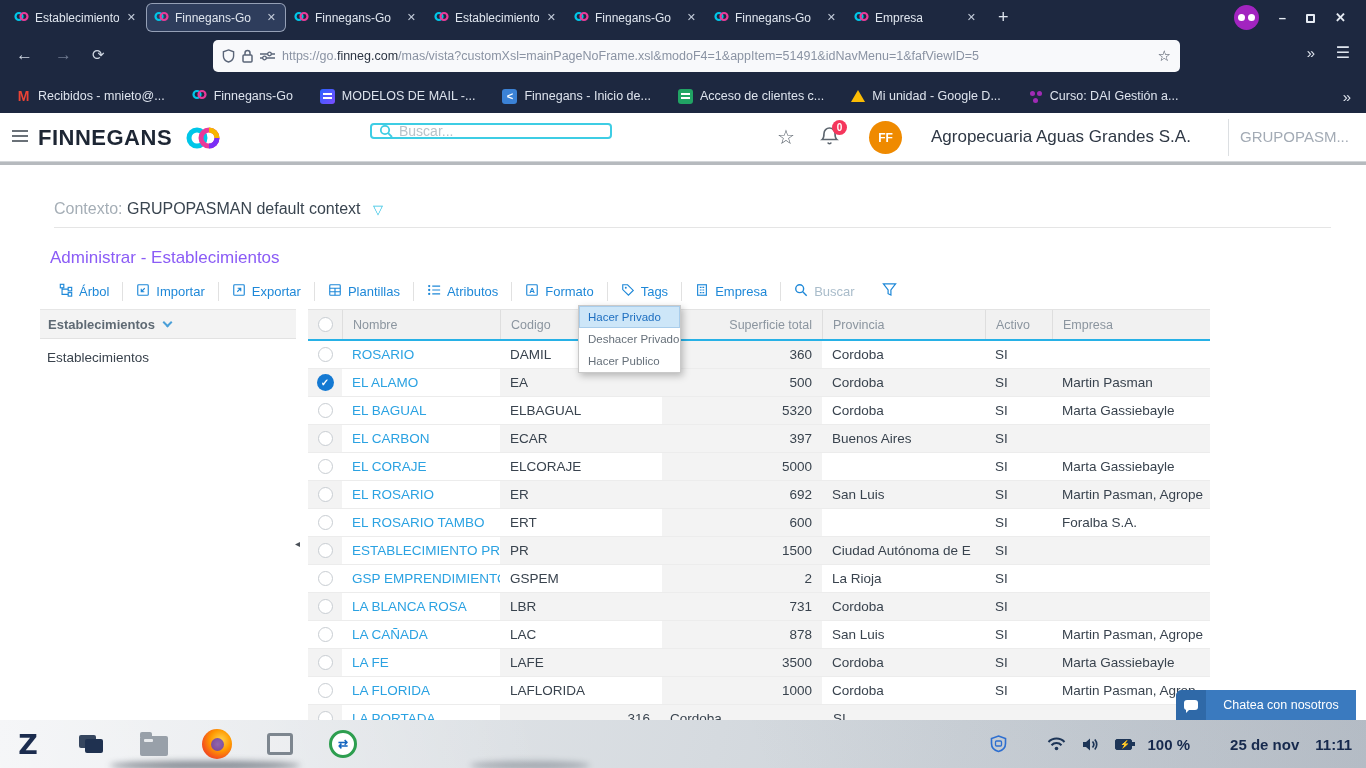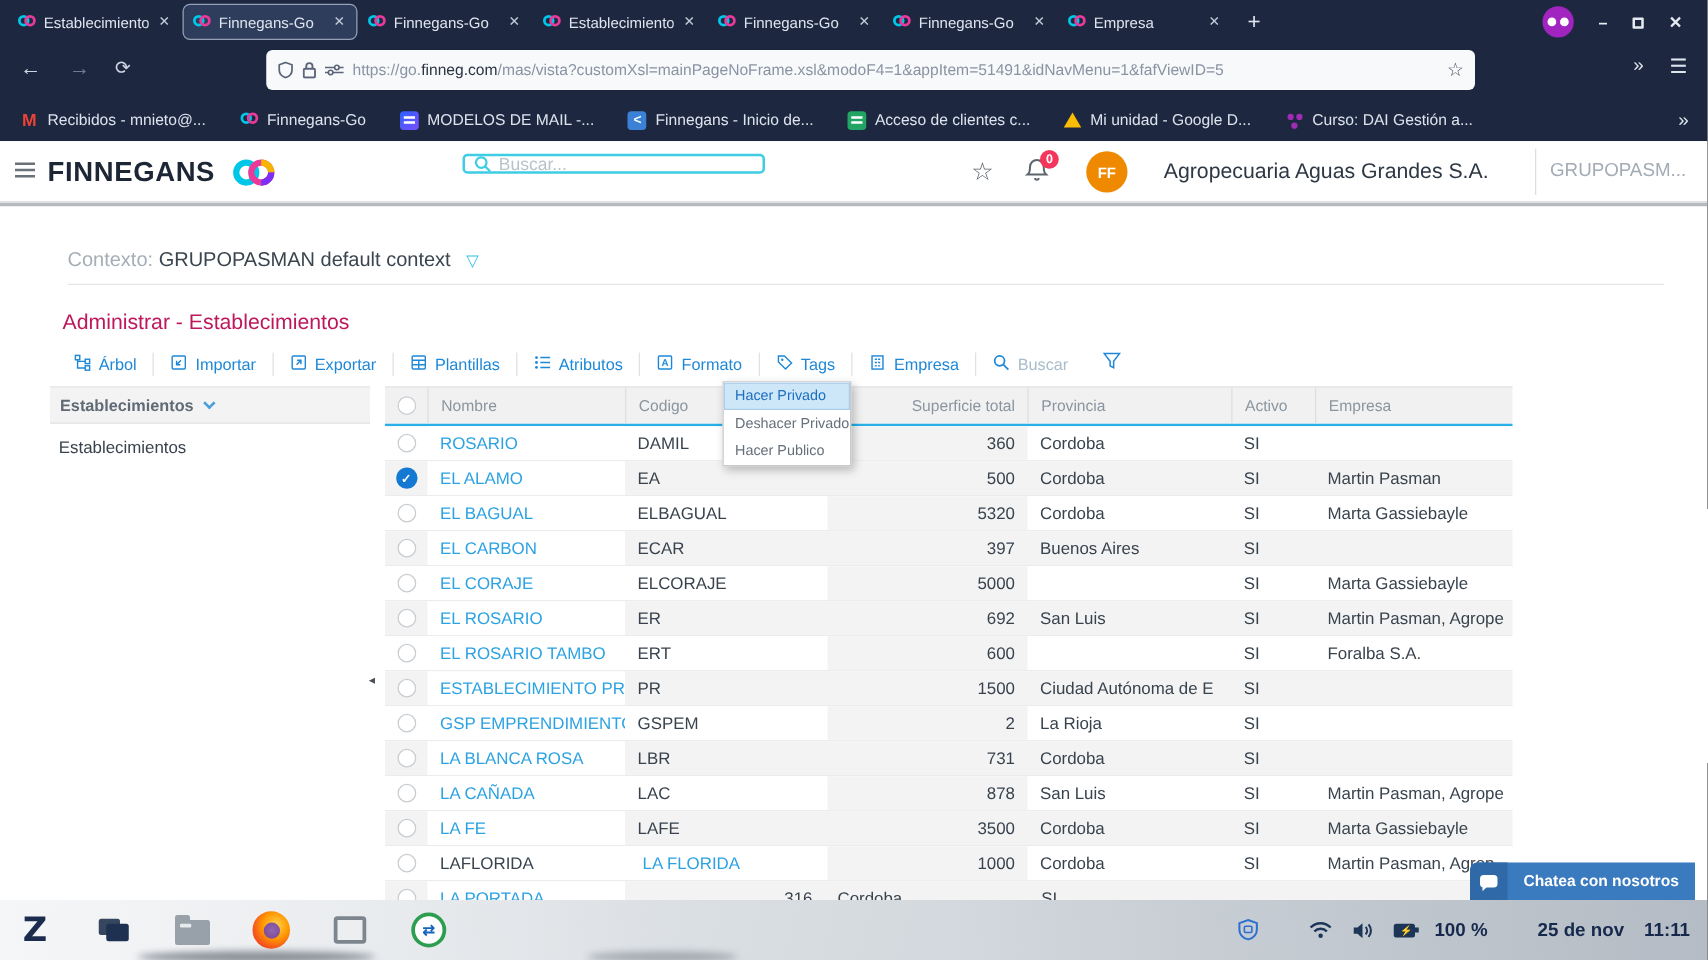--- a/index.html
+++ b/index.html
@@ -62,21 +62,21 @@
   .badge { position:absolute; left:832px; top:7px; min-width:15px; height:15px; border-radius:8px; background:#f5365c; color:#fff; font-size:10px; font-weight:700; display:flex; align-items:center; justify-content:center; padding:0 3px; }
   .avatar { position:absolute; left:869px; top:8px; width:33px; height:33px; border-radius:50%; background:#ef8a00; color:#fff; font-size:12px; font-weight:700; display:flex; align-items:center; justify-content:center; }
   .company { position:absolute; left:931px; top:14px; font-size:17px; color:#2e3744; }
   .hdr-divider { position:absolute; left:1228px; top:6px; width:1px; height:37px; background:#dcdfe2; }
   .workspace { position:absolute; left:1240px; top:15px; font-size:15px; color:#a3abb5; width:120px; white-space:nowrap; overflow:hidden; }
 
   .context-row { position:absolute; left:54px; top:87px; font-size:16px; color:#3a4550; }
   .context-row .lbl { color:#a5aeb6; }
   .ctx-tri { color:#2fc1e3; font-size:13px; margin-left:8px; }
   .rule { position:absolute; left:54px; top:114px; width:1277px; border-top:1px solid #e5e5e5; }
-  .page-title { position:absolute; left:50px; top:135px; font-size:17px; color:#be185d; }
+  .page-title { position:absolute; left:50px; top:135px; font-size:17px; color:#8b5cf6; }
 
   .toolbar { position:absolute; left:46px; top:166px; display:flex; align-items:center; height:24px; }
   .titem { display:flex; align-items:center; gap:6px; padding:0 13px; font-size:13px; color:#1e88d8; white-space:nowrap; }
   .titem.muted .tlabel { color:#a9bcca; }
   .tsep { width:1px; height:19px; background:#e1e1e1; }
   .funnel { padding:0 14px; }
 
   .sidebar { position:absolute; left:40px; top:196px; width:256px; }
   .side-head { height:30px; background:#f3f3f3; border-top:1px solid #e6e6e6; border-bottom:1px solid #e2e2e2; display:flex; align-items:center; gap:9px; padding:0 8px; font-size:13px; font-weight:700; color:#5f6a74; }
   .chev { width:7px; height:7px; border-right:2px solid #4a9fd8; border-bottom:2px solid #4a9fd8; transform:rotate(45deg); margin-top:-4px; }
@@ -103,21 +103,21 @@
   .radio.checked { width:17px; height:17px; border:none; background:#1479d2; color:#fff; font-size:10px; font-weight:700; display:flex; align-items:center; justify-content:center; }
 
   .ctxmenu { position:absolute; left:578px; top:192px; width:103px; background:#fff; border:1px solid #c9c9c9; box-shadow:2px 3px 7px rgba(0,0,0,.25); z-index:30; }
   .mi { padding:5px 9px; font-size:11.5px; color:#66707a; white-space:nowrap; }
   .mi.sel { background:#cde6f8; color:#1e6fc0; box-shadow:inset 0 0 0 1px #a9cdeb; }
 
   .chat { position:absolute; left:1176px; top:577px; width:180px; height:30px; background:#3a7abf; border-radius:6px 0 0 0; display:flex; z-index:40; }
   .chat-ic-box { width:30px; height:30px; background:#2f69a8; border-radius:6px 0 0 0; display:flex; align-items:center; justify-content:center; }
   .bubble { width:14px; height:10px; background:#fff; border-radius:3px; position:relative; }
   .bubble::after { content:""; position:absolute; left:2px; bottom:-3px; border-left:4px solid #fff; border-bottom:4px solid transparent; }
-  .chat-label { flex:1; display:flex; align-items:center; justify-content:center; color:#fff; font-size:12.5px; font-weight:700; }
+  .chat-label { flex:1; display:flex; align-items:center; justify-content:center; color:#fff; font-size:12.5px; font-weight:400; }
 
   
   .desktop { position:absolute; left:0; top:720px; width:1366px; height:48px; background:linear-gradient(105deg,#eceef1 0%,#dde1e5 35%,#cdd3d9 70%,#c3cad2 100%); }
   .desktop::before { content:""; position:absolute; inset:0; background:linear-gradient(250deg, rgba(110,120,135,.18) 0%, rgba(110,120,135,0) 45%), linear-gradient(75deg, rgba(255,255,255,.5) 0%, rgba(255,255,255,0) 40%); }
   .dark-patch { position:absolute; bottom:-2px; height:9px; background:rgba(35,45,60,.5); filter:blur(3px); border-radius:50%; }
   .dp1 { left:110px; width:190px; } .dp2 { left:470px; width:120px; opacity:.6; }
   .dock { position:absolute; left:12px; top:0; height:48px; display:flex; align-items:center; gap:31px; }
   .dock-ic { width:32px; height:32px; display:flex; align-items:center; justify-content:center; }
   .zorin-z { font-size:27px; font-weight:700; color:#1b2c4e; font-family:"DejaVu Sans", sans-serif; }
   .winsw { position:relative; width:24px; height:18px; }
@@ -577,24 +577,24 @@
             <div class="td c-codigo">LAFE</div>
             <div class="td c-sup">3500</div>
             <div class="td c-prov">Cordoba</div>
             <div class="td c-act">SI</div>
             <div class="td c-emp">Marta Gassiebayle</div>
           </div>
           <div class="trow">
             <div class="td c-check">
               <span class="radio"></span>
             </div>
+            <div class="td c-nombre">
+              <span>LA FLORIDA</span>
+            </div>
             <div class="td c-codigo">LAFLORIDA</div>
-            <div class="td c-nombre">
-              <span>LA FLORIDA</span>
-            </div>
             <div class="td c-sup">1000</div>
             <div class="td c-prov">Cordoba</div>
             <div class="td c-act">SI</div>
             <div class="td c-emp">Martin Pasman, Agrop</div>
           </div>
           <div class="trow alt">
             <div class="td c-check">
               <span class="radio"></span>
             </div>
             <div class="td c-nombre">

